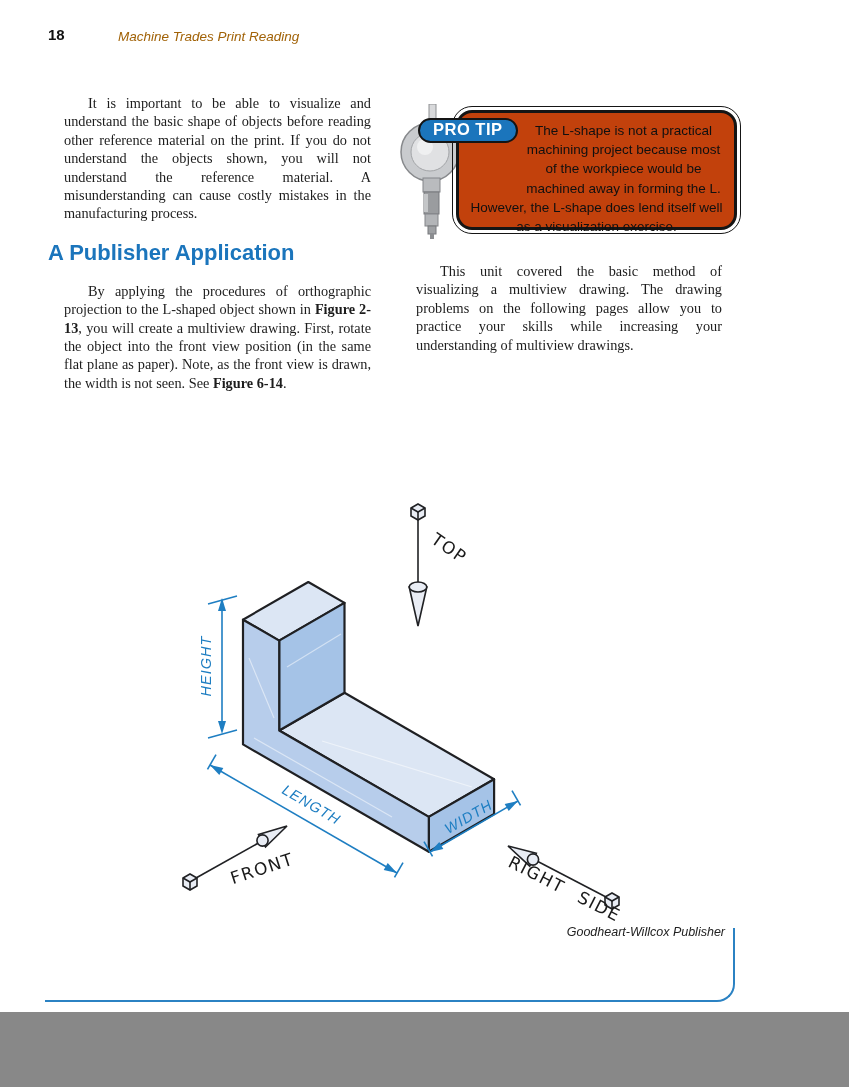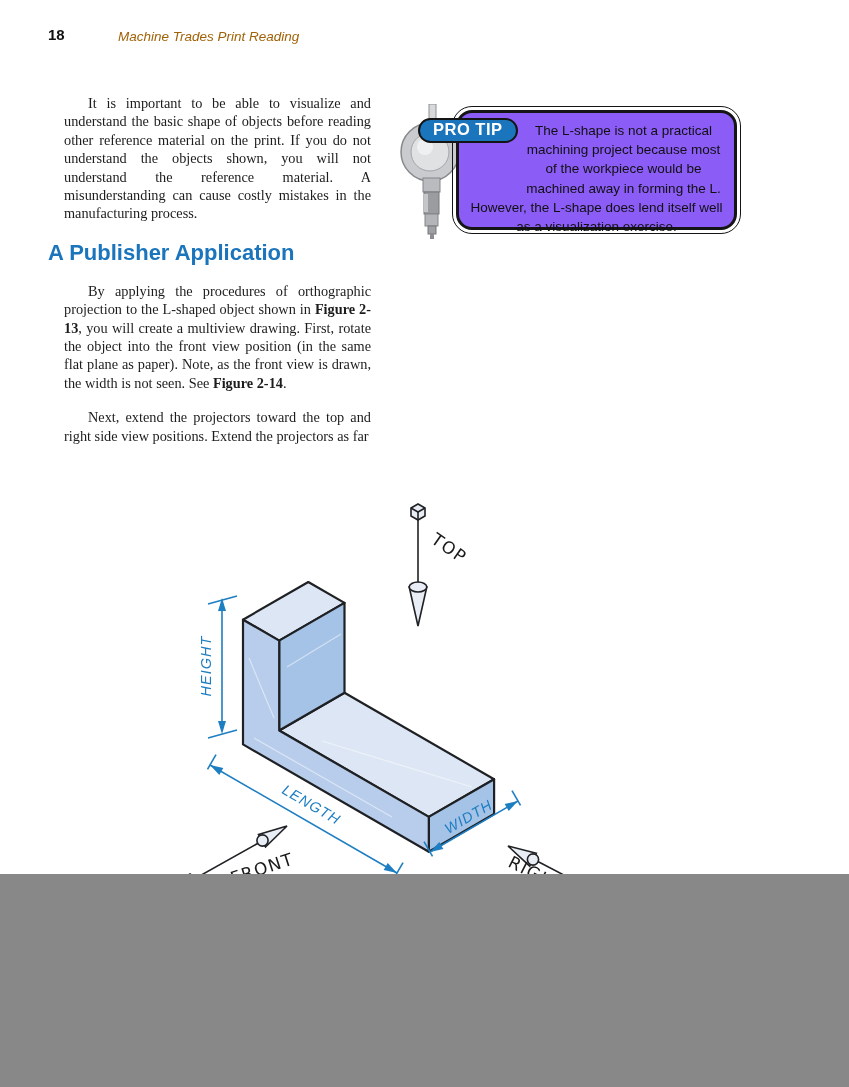--- a/index.html
+++ b/index.html
@@ -1,17 +1,17 @@
 <!DOCTYPE html>
 <html><head>
 <meta charset="utf-8">
 <style>
   html,body{margin:0;padding:0;background:#888;}
   .page{
-    position:relative; width:849px; height:874px; margin:0 auto;
+    position:relative; width:849px; height:1012px; margin:0 auto;
     background:#ffffff; overflow:hidden;
     font-family:"Liberation Serif", serif; color:#1c1c1c;
   }
   
   .pg-num{position:absolute;left:48px;top:26px;font-family:"Liberation Sans",sans-serif;
     font-weight:bold;font-size:15px;color:#111;}
   .book-title{position:absolute;left:118px;top:29px;font-family:"Liberation Sans",sans-serif;
     font-style:italic;font-size:13.5px;color:#a16207;}
   
   .col{position:absolute;top:78px;font-size:14.3px;line-height:18.4px;text-align:justify;}
@@ -22,21 +22,21 @@
   .col b{font-weight:bold;}
   h2.section{
     font-family:"Liberation Sans",sans-serif;font-weight:bold;font-size:22px;
     color:#1b75bc;margin:17px 0 8px 0;line-height:26px;text-align:left;letter-spacing:0;
   }
   .sp-before{margin-top:0;}
   
   .protip-wrap{position:relative;height:140px;margin-top:24px;margin-bottom:20px;}
   .protip-box{
     position:absolute;left:56px;top:8px;right:1px;height:120px;
-    background:#8b5cf6;border:3px solid #151515;border-radius:16px;
+    background:#c2410c;border:3px solid #151515;border-radius:16px;
     outline:1.6px solid #151515;outline-offset:3px;
     font-family:"Liberation Sans",sans-serif;font-size:13.5px;line-height:19.2px;
     color:#101010;text-align:center;padding:8px 9px 0 9px;box-sizing:border-box;z-index:2;
   }
   .protip-float{float:left;width:54px;height:58px;}
   .protip-badge{
     position:absolute;left:18px;top:16px;z-index:3;
     background:#1b75bc;color:#fff;border:2.5px solid #141414;border-radius:15px;
     font-family:Liberation Sans, sans-serif;font-weight:bold;font-size:16.5px;
     padding:0 13px 3px 13px;letter-spacing:.5px;
@@ -68,22 +68,21 @@
 <body>
 
 <div class="page">
 
   <div class="pg-num">18</div>
   <div class="book-title">Machine Trades Print Reading</div>
 
   <div class="col col-left">
     <p class="ind">It is important to be able to visualize and understand the basic shape of objects before reading other reference material on the print. If you do not understand the objects shown, you will not understand the reference material. A misunderstanding can cause costly mistakes in the manufacturing process.</p>
     <h2 class="section">A Publisher Application</h2>
-    <p class="ind">By applying the procedures of orthographic projection to the L-shaped object shown in <b>Figure 2-13</b>, you will create a multiview drawing. First, rotate the object into the front view position (in the same flat plane as paper). Note, as the front view is drawn, the width is not seen. See <b>Figure 2-14</b>.</p>
-    <p class="ind">Next, extend the projectors toward the top and right side view positions. Extend the projectors as far</p>
+    <p class="ind">By applying the procedures of orthographic projection to the L-shaped object shown in <b>Figure 2-13</b>, you will create a multiview drawing. First, rotate the object into the front view position (in the same flat plane as paper). Note, as the front view is drawn, the width is not seen. See <b>Figure 6-14</b>.</p>
   </div>
 
   <div class="col col-right">
 
     <div class="protip-wrap">
 
       <svg class="micrometer" width="78" height="136" viewBox="0 0 78 136">
         <rect x="29" y="0" width="7" height="26" fill="#d8d9db" stroke="#8d8f92" stroke-width="1"></rect>
         <circle cx="30" cy="48" r="29" fill="#c9cbce" stroke="#87898c" stroke-width="1.5"></circle>
         <circle cx="30" cy="48" r="19" fill="#e0e1e3" stroke="#a2a4a7" stroke-width="1"></circle>
@@ -95,20 +94,21 @@
         <rect x="28" y="122" width="8" height="8" fill="#9ea0a3" stroke="#77797c" stroke-width="1"></rect>
         <rect x="30" y="130" width="4" height="5" fill="#8b8d90"></rect>
       </svg>
       <div class="protip-box">
         <div class="protip-float"></div>
         <span>The L-shape is not a practical machining project because most of the workpiece would be machined away in forming the L. However, the L-shape does lend itself well as a visualization exercise.</span>
       </div>
       <div class="protip-badge">PRO TIP</div>
     </div>
 
+    <p class="ind sp-before">This unit covered the basic method of visualizing a multiview drawing. The drawing problems on the following pages allow you to practice your skills while increasing your understanding of multiview drawings.</p>
   </div>
 
   <svg class="figure-svg" width="770" height="470" viewBox="0 0 770 470">
 
     <g stroke-width="2.2" stroke-linejoin="round" stroke="#1f2023">
       <polygon points="203,149.7 239.2,170.6 304.5,132.9 268.3,112" fill="#dce6f4"></polygon>
       <polygon points="239.2,260.5 388.8,346.9 454.1,309.2 304.5,222.8" fill="#dce6f4"></polygon>
       <polygon points="239.2,170.6 304.5,132.9 304.5,222.8 239.2,260.5" fill="#a5c3e7"></polygon>
       <polygon points="388.8,346.9 388.8,381.7 454.1,344 454.1,309.2" fill="#a5c3e7"></polygon>
       <polygon points="203,274.4 388.8,381.7 388.8,346.9 239.2,260.5 239.2,170.6 203,149.7" fill="#b7cdeb"></polygon>
@@ -184,15 +184,16 @@
         <polygon points="468,376 496.3,383.3 489.7,396.2"></polygon>
         <circle cx="493" cy="389.5" r="5.6"></circle>
       </g>
       <polyline points="565,427 572,431 579,427" fill="none"></polyline>
       <line x1="572" y1="431" x2="572" y2="439" fill="none"></line>
     </g>
     <text class="view-label" transform="rotate(27 522 424)" x="522" y="424" text-anchor="middle" style="word-spacing:10px">RIGHT SIDE</text>
   </svg>
 
   <div class="figure-border"></div>
+  <div class="credit">Goodheart-Willcox Publisher</div>
 
   <div class="footer">Copyright Goodheart-Willcox Co., Inc.</div>
 </div>
 
 </body></html>

